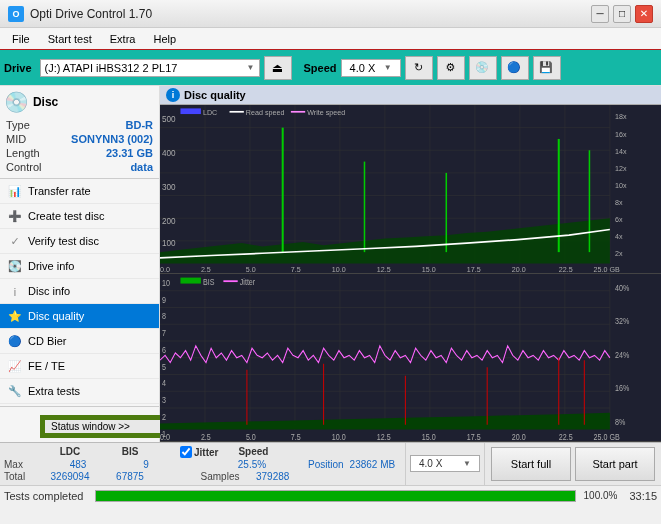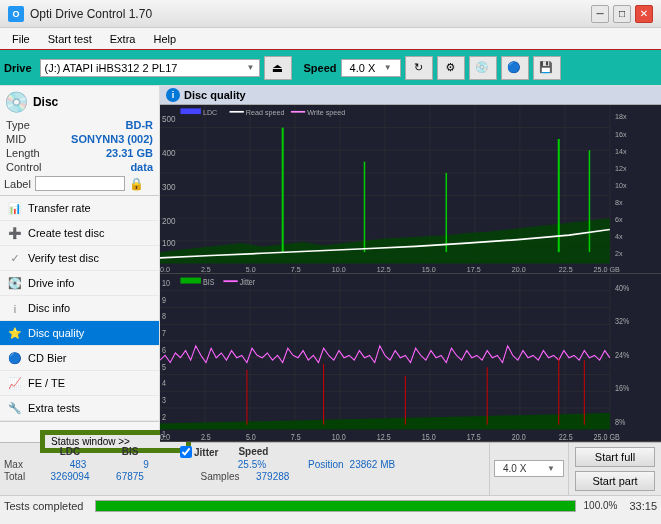--- a/index.html
+++ b/index.html
@@ -279,25 +279,20 @@
         <span class="disc-row-label">MID</span>
         <span class="disc-row-value">SONYNN3 (002)</span>
       </div>
       <div class="disc-row">
         <span class="disc-row-label">Length</span>
         <span class="disc-row-value">23.31 GB</span>
       </div>
       <div class="disc-row">
         <span class="disc-row-label">Control</span>
         <span class="disc-row-value">data</span>
-      </div>
-      <div class="disc-label-row">
-        <span class="disc-row-label">Label</span>
-        <input class="disc-label-input" type="text" style="">
-        <span style="font-size:12px;">🔒</span>
       </div>
     </div>
 
     <div class="nav-items">
       <div class="nav-item">
         <span class="nav-item-icon" style="color:#888;">📊</span>
         <span>Transfer rate</span>
       </div>
       <div class="nav-item">
         <span class="nav-item-icon" style="color:#888;">➕</span>
@@ -538,21 +533,21 @@
 
     <div style="display:flex; flex-direction:column; justify-content:center; padding: 2px 4px; border-left: 1px solid #ccc;">
       <div style="font-size:10px; color:#333; margin-bottom:2px;">
         <div class="speed-dropdown" style="width:70px; font-size:10px;">
           <span>4.0 X</span>
           <span class="chevron">▼</span>
         </div>
       </div>
     </div>
 
-    <div style="display:flex; flex-direction:column; justify-content:center; gap:4px; padding: 4px 6px; border-left: 1px solid #ccc;">
+    <div style="display:flex; justify-content:center; gap:4px; padding: 4px 6px; border-left: 1px solid #ccc;">
       <button class="action-btn">Start full</button>
       <button class="action-btn">Start part</button>
     </div>
   </div>
 </div>
 
 <div class="status-bar">
   <span class="status-text">Tests completed</span>
   <div class="progress-bar-container">
     <div class="progress-bar-fill" style="width:100%;"></div>

